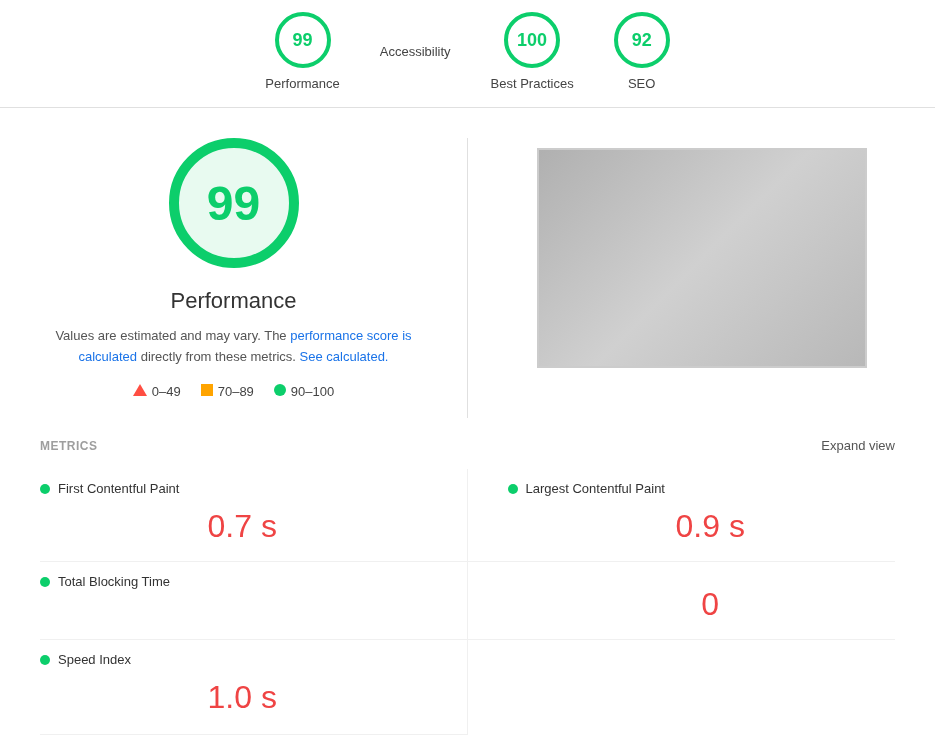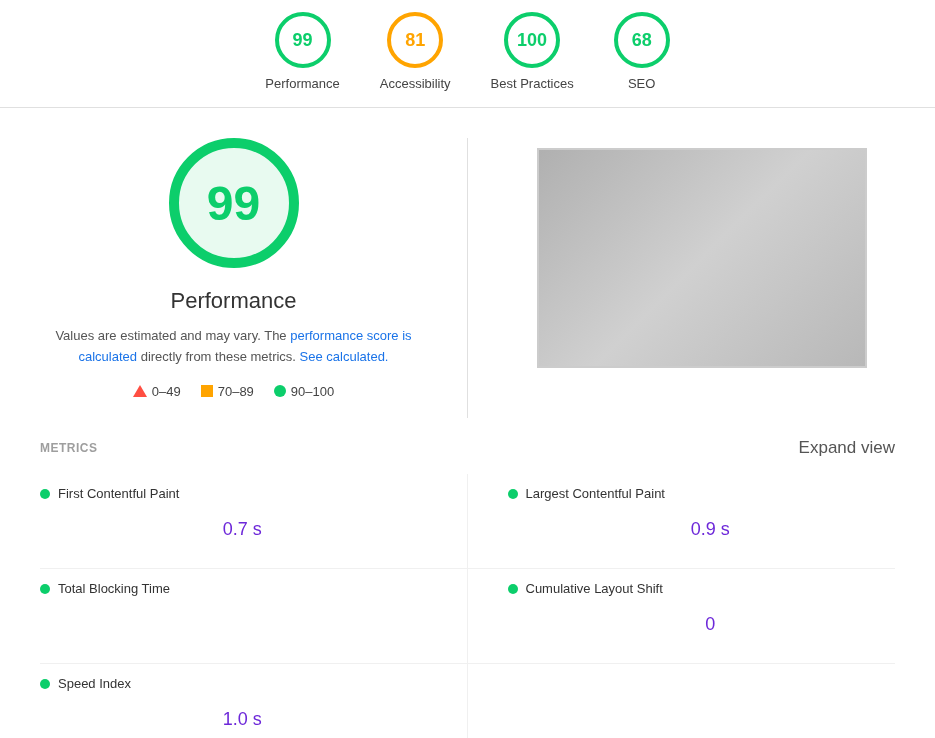--- a/index.html
+++ b/index.html
@@ -86,21 +86,20 @@
 
     .legend {
       display: flex;
       align-items: center;
       gap: 20px;
       font-size: 13px;
       color: #444;
     }
     .legend-item {
       display: flex;
-      align-items: center;
       gap: 5px;
     }
     .legend-red {
       width: 0;
       height: 0;
       border-left: 7px solid transparent;
       border-right: 7px solid transparent;
       border-bottom: 12px solid #ff4e42;
     }
     .legend-orange {
@@ -155,32 +154,32 @@
       align-items: center;
       margin-bottom: 16px;
     }
     .metrics-label {
       font-size: 12px;
       font-weight: bold;
       color: #9e9e9e;
       letter-spacing: 0.5px;
     }
     .expand-view {
-      font-size: 17px;
+      font-size: 13px;
       color: #555;
       cursor: pointer;
     }
 
     .metrics-grid {
       display: grid;
       grid-template-columns: 1fr 1fr;
       gap: 0;
     }
     .metric-item {
-      padding: 12px 0 28px;
+      padding: 12px 0 16px;
       border-bottom: 1px solid #f0f0f0;
     }
     .metric-item:nth-child(odd) {
       padding-right: 40px;
       border-right: 1px solid #f0f0f0;
     }
     .metric-item:nth-child(even) {
       padding-left: 40px;
     }
     .metric-header {
@@ -194,57 +193,54 @@
       height: 10px;
       border-radius: 50%;
       background: #0cce6b;
       flex-shrink: 0;
     }
     .metric-name {
       font-size: 13px;
       color: #333;
     }
     .metric-value {
-      font-size: 18px;
-      color: #6d28d9;
+      font-size: 32px;
+      color: #ef4444;
       font-weight: 300;
       padding-left: 18px;
-      margin-top: 18px;
+      margin-top: 12px;
     }
 
     .speed-index-item {
       padding: 12px 0 18px;
       padding-right: 40px;
     }
   </style>
 </head>
 <body>
 
 <div class="score-bar">
   <div class="score-item">
     <div class="score-circle green">
       <span>99</span>
     </div>
     <span class="score-label">Performance</span>
   </div>
   <div class="score-item">
-    <div class="score-circle orange">
-      <span>81</span>
-    </div>
     <span class="score-label">Accessibility</span>
   </div>
   <div class="score-item">
     <div class="score-circle green">
       <span>100</span>
     </div>
     <span class="score-label">Best Practices</span>
   </div>
   <div class="score-item">
     <div class="score-circle green">
-      <span>68</span>
+      <span>92</span>
     </div>
     <span class="score-label">SEO</span>
   </div>
 </div>
 
 <div class="main-content">
 
   <div class="left-panel">
     <div class="big-score-circle">
       <span>99</span>
@@ -302,24 +298,20 @@
     </div>
 
     <div class="metric-item">
       <div class="metric-header">
         <div class="metric-dot"></div>
         <span class="metric-name">Total Blocking Time</span>
       </div>
     </div>
 
     <div class="metric-item">
-      <div class="metric-header">
-        <div class="metric-dot"></div>
-        <span class="metric-name">Cumulative Layout Shift</span>
-      </div>
       <div class="metric-value">0</div>
     </div>
 
     <div class="metric-item speed-index-item">
       <div class="metric-header">
         <div class="metric-dot"></div>
         <span class="metric-name">Speed Index</span>
       </div>
       <div class="metric-value">1.0 s</div>
     </div>

